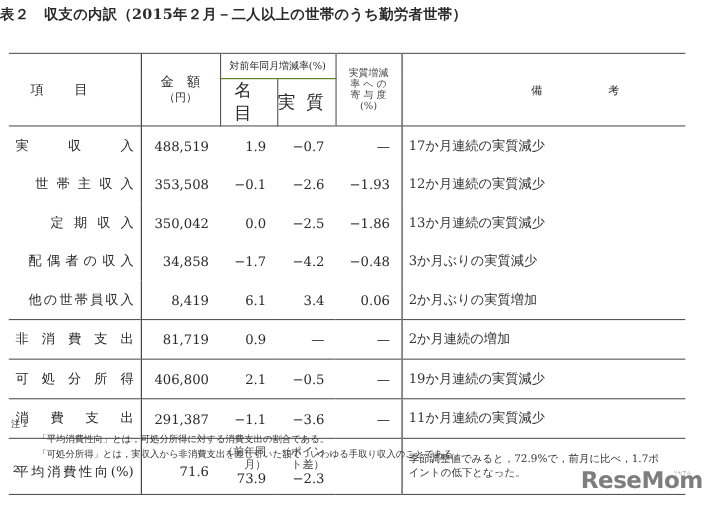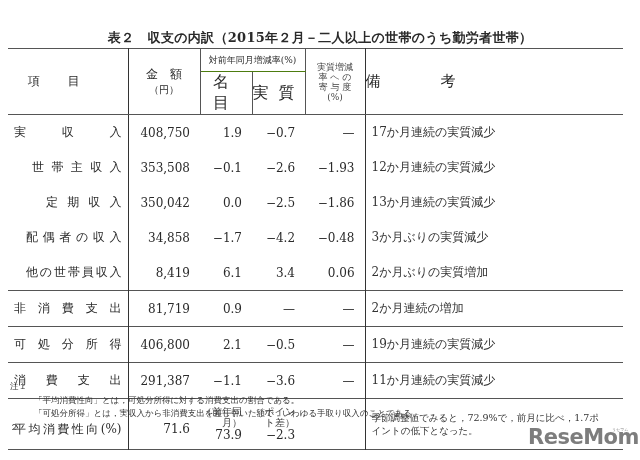--- a/index.html
+++ b/index.html
@@ -1,33 +1,33 @@
 <!DOCTYPE html>
 <html><head>
 <meta charset="utf-8">
 <style>
   html, body { margin:0; padding:0; background:#ffffff; }
   body { width:640px; height:460px; position:relative; overflow:hidden;
          font-family:"DejaVu Serif", "Liberation Serif", serif; color:#2a2a2a; }
-  .title { position:absolute; left:0; top:29px; width:640px; text-align:center;
+  .title { position:absolute; left:0; top:4px; width:640px; text-align:left;
            font-size:13px; font-weight:bold; letter-spacing:0.3px; }
   table.main { position:absolute; left:8px; top:48px; width:615px; border-collapse:collapse;
                table-layout:fixed; }
   table.main td, table.main th { padding:0; font-weight:normal; }
   .hline-top { border-top:1.5px solid #555; }
   .hline-bot { border-bottom:1.5px solid #555; }
   .vr { border-right:1.5px solid #333; }
   .vr-thin { border-right:1px solid #555; }
   .hdr-item { font-size:12px; text-align:center; letter-spacing:28px; }
   .hdr-amt { font-size:12px; text-align:center; line-height:15px; }
   .hdr-amt .sub { font-size:10px; display:block; }
   .hdr-group { font-size:9px; text-align:center; height:22px; border-bottom:1px solid #4d7c0f; }
   .hdr-sub { font-size:16px; text-align:center; height:22px; letter-spacing:10px; }
   .hdr-contrib { font-size:9px; text-align:center; line-height:10px; color:#444; }
-  .hdr-note { font-size:15px; text-align:left; letter-spacing:60px;margin-left:12px; }
+  .hdr-note { font-size:10px; text-align:right; letter-spacing:60px;margin-left:12px; }
   tr.data td { height:35px; font-size:12px; }
   .lbl { text-align:justify; text-align-last:justify; padding:0 6px 0 6px !important; font-size:12.5px; }
   .lbl.ind1 { padding-left:24px !important; }
   .lbl.ind2 { padding-left:38px !important; }
   .lbl.ind3 { padding-left:18px !important; }
   .lbl.ind4 { padding-left:18px !important; }
   .num { text-align:right; padding-right:10px !important; font-family:"DejaVu Serif", serif; font-size:12px; }
   .note { font-size:8.5px; padding-left:6px !important; color:#333; }
   tr.sep td { border-top:1.5px solid #555; }
   tr.avg td { height:40px; }
@@ -69,21 +69,21 @@
     </td>
     <td rowspan="2" class="hdr-note hline-bot">備考</td>
   </tr>
   <tr>
     <td class="hdr-sub vr-thin hline-bot">名目</td>
     <td class="hdr-sub vr-thin hline-bot">実質</td>
   </tr>
 
   <tr class="data">
     <td class="lbl vr">実　　収　　入</td>
-    <td class="num">408,750</td>
+    <td class="num">488,519</td>
     <td class="num">1.9</td>
     <td class="num">−0.7</td>
     <td class="num vr">—</td>
     <td class="note">17か月連続の実質減少</td>
   </tr>
   <tr class="data">
     <td class="lbl ind1 vr">世帯主収入</td>
     <td class="num">353,508</td>
     <td class="num">−0.1</td>
     <td class="num">−2.6</td>

